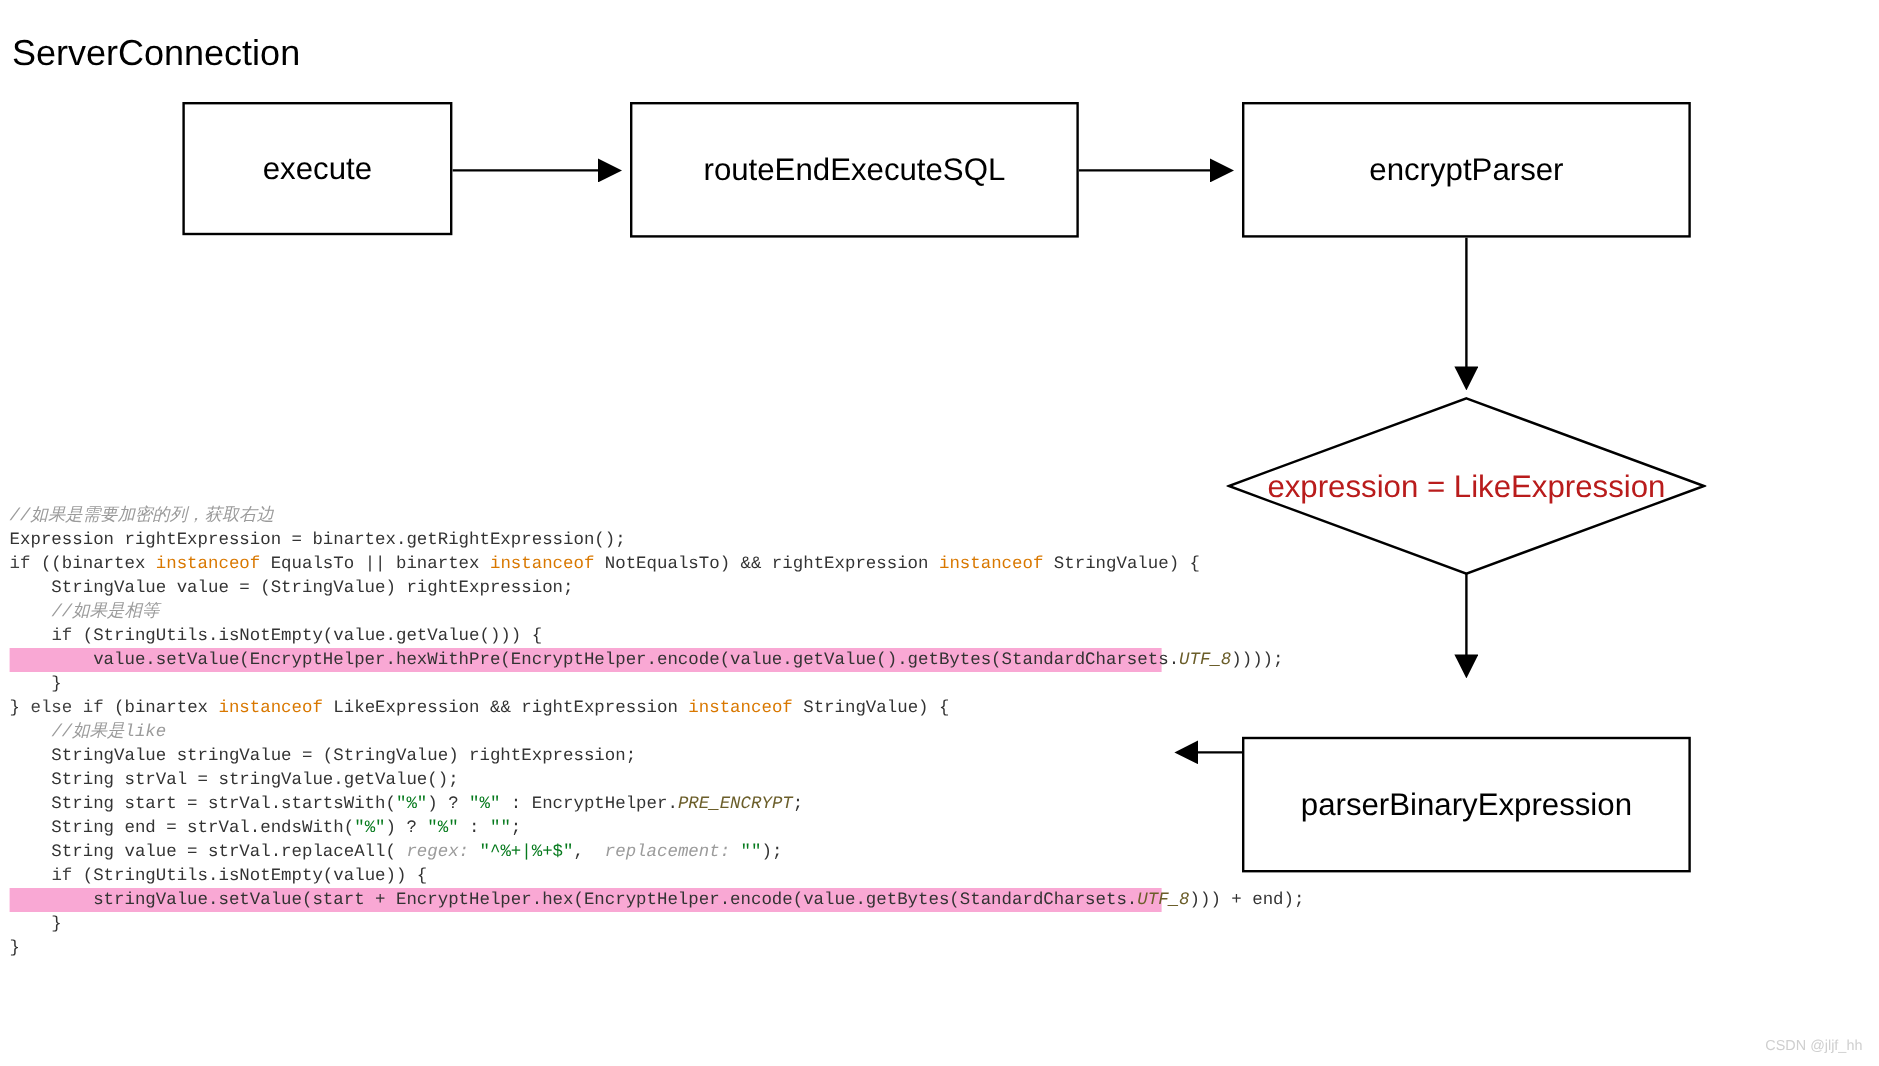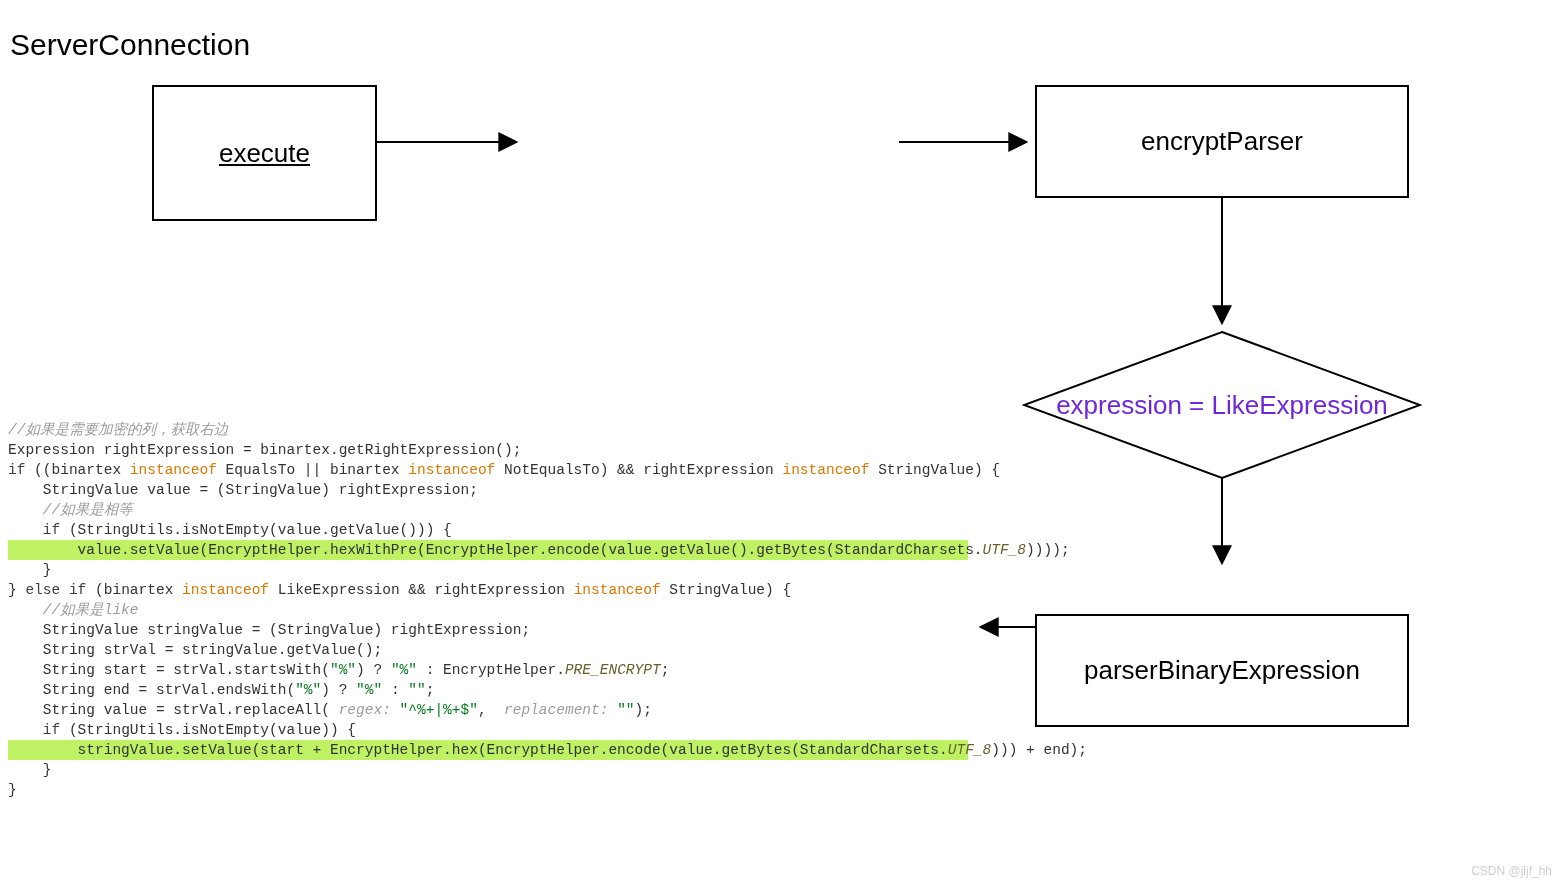--- a/index.html
+++ b/index.html
@@ -21,21 +21,21 @@
   }
 
   
   .diamond-wrap {
     position: absolute;
     display: flex; align-items: center; justify-content: center;
   }
   .diamond-wrap svg { position: absolute; left: 0; top: 0; }
   .diamond-label {
     position: relative;
-    font-size: 26px; color: #6d28d9;
+    font-size: 26px; color: #b91c1c;
     text-align: center;
     z-index: 2;
   }
 
   
   .arrow { position: absolute; }
   .arrow svg { display: block; }
 
   
   .codeblock {
@@ -43,21 +43,21 @@
     left: 8px; top: 420px;
     width: 960px;
     font-family: "Menlo","Consolas","Courier New",monospace;
     font-size: 14.5px;
     line-height: 20px;
     color: #333;
     white-space: pre;
     background: #fff;
   }
   .codeblock .line { display: block; }
-  .codeblock .hl { background: #bef264; display: block; }
+  .codeblock .hl { background: #f9a8d4; display: block; }
 
   .cm { color: #9b9b9b; font-style: italic; }   
   .kw { color: #404040; }                        
   .or { color: #d97800; }                        
   .it { color: #6b5e2a; font-style: italic; }    
   .ph { color: #9b9b9b; font-style: italic; }    
   .str { color: #067a1d; }
 
   .watermark {
     position: absolute;
@@ -65,24 +65,27 @@
     font-size: 12px; color: #cfcfcf;
   }
 </style>
 </head>
 <body>
 
 <div class="canvas">
 
   <div class="title">ServerConnection</div>
 
-  <div class="box" style="left:152px; top:85px; width:225px; height:136px;text-decoration:underline;">
+  <div class="box" style="left:152px; top:85px; width:225px; height:111px;">
     <span>execute</span>
   </div>
 
+  <div class="box" style="left:525px; top:85px; width:374px; height:113px;">
+    <span>routeEndExecuteSQL</span>
+  </div>
 
   <div class="box" style="left:1035px; top:85px; width:374px; height:113px;">
     <span>encryptParser</span>
   </div>
 
   <div class="diamond-wrap" style="left:1022px; top:330px; width:400px; height:150px;">
     <svg width="400" height="150" viewBox="0 0 400 150">
       <polygon points="200,2 398,75 200,148 2,75" fill="#fff" stroke="#000" stroke-width="2"></polygon>
     </svg>
     <span class="diamond-label">expression = LikeExpression</span>

